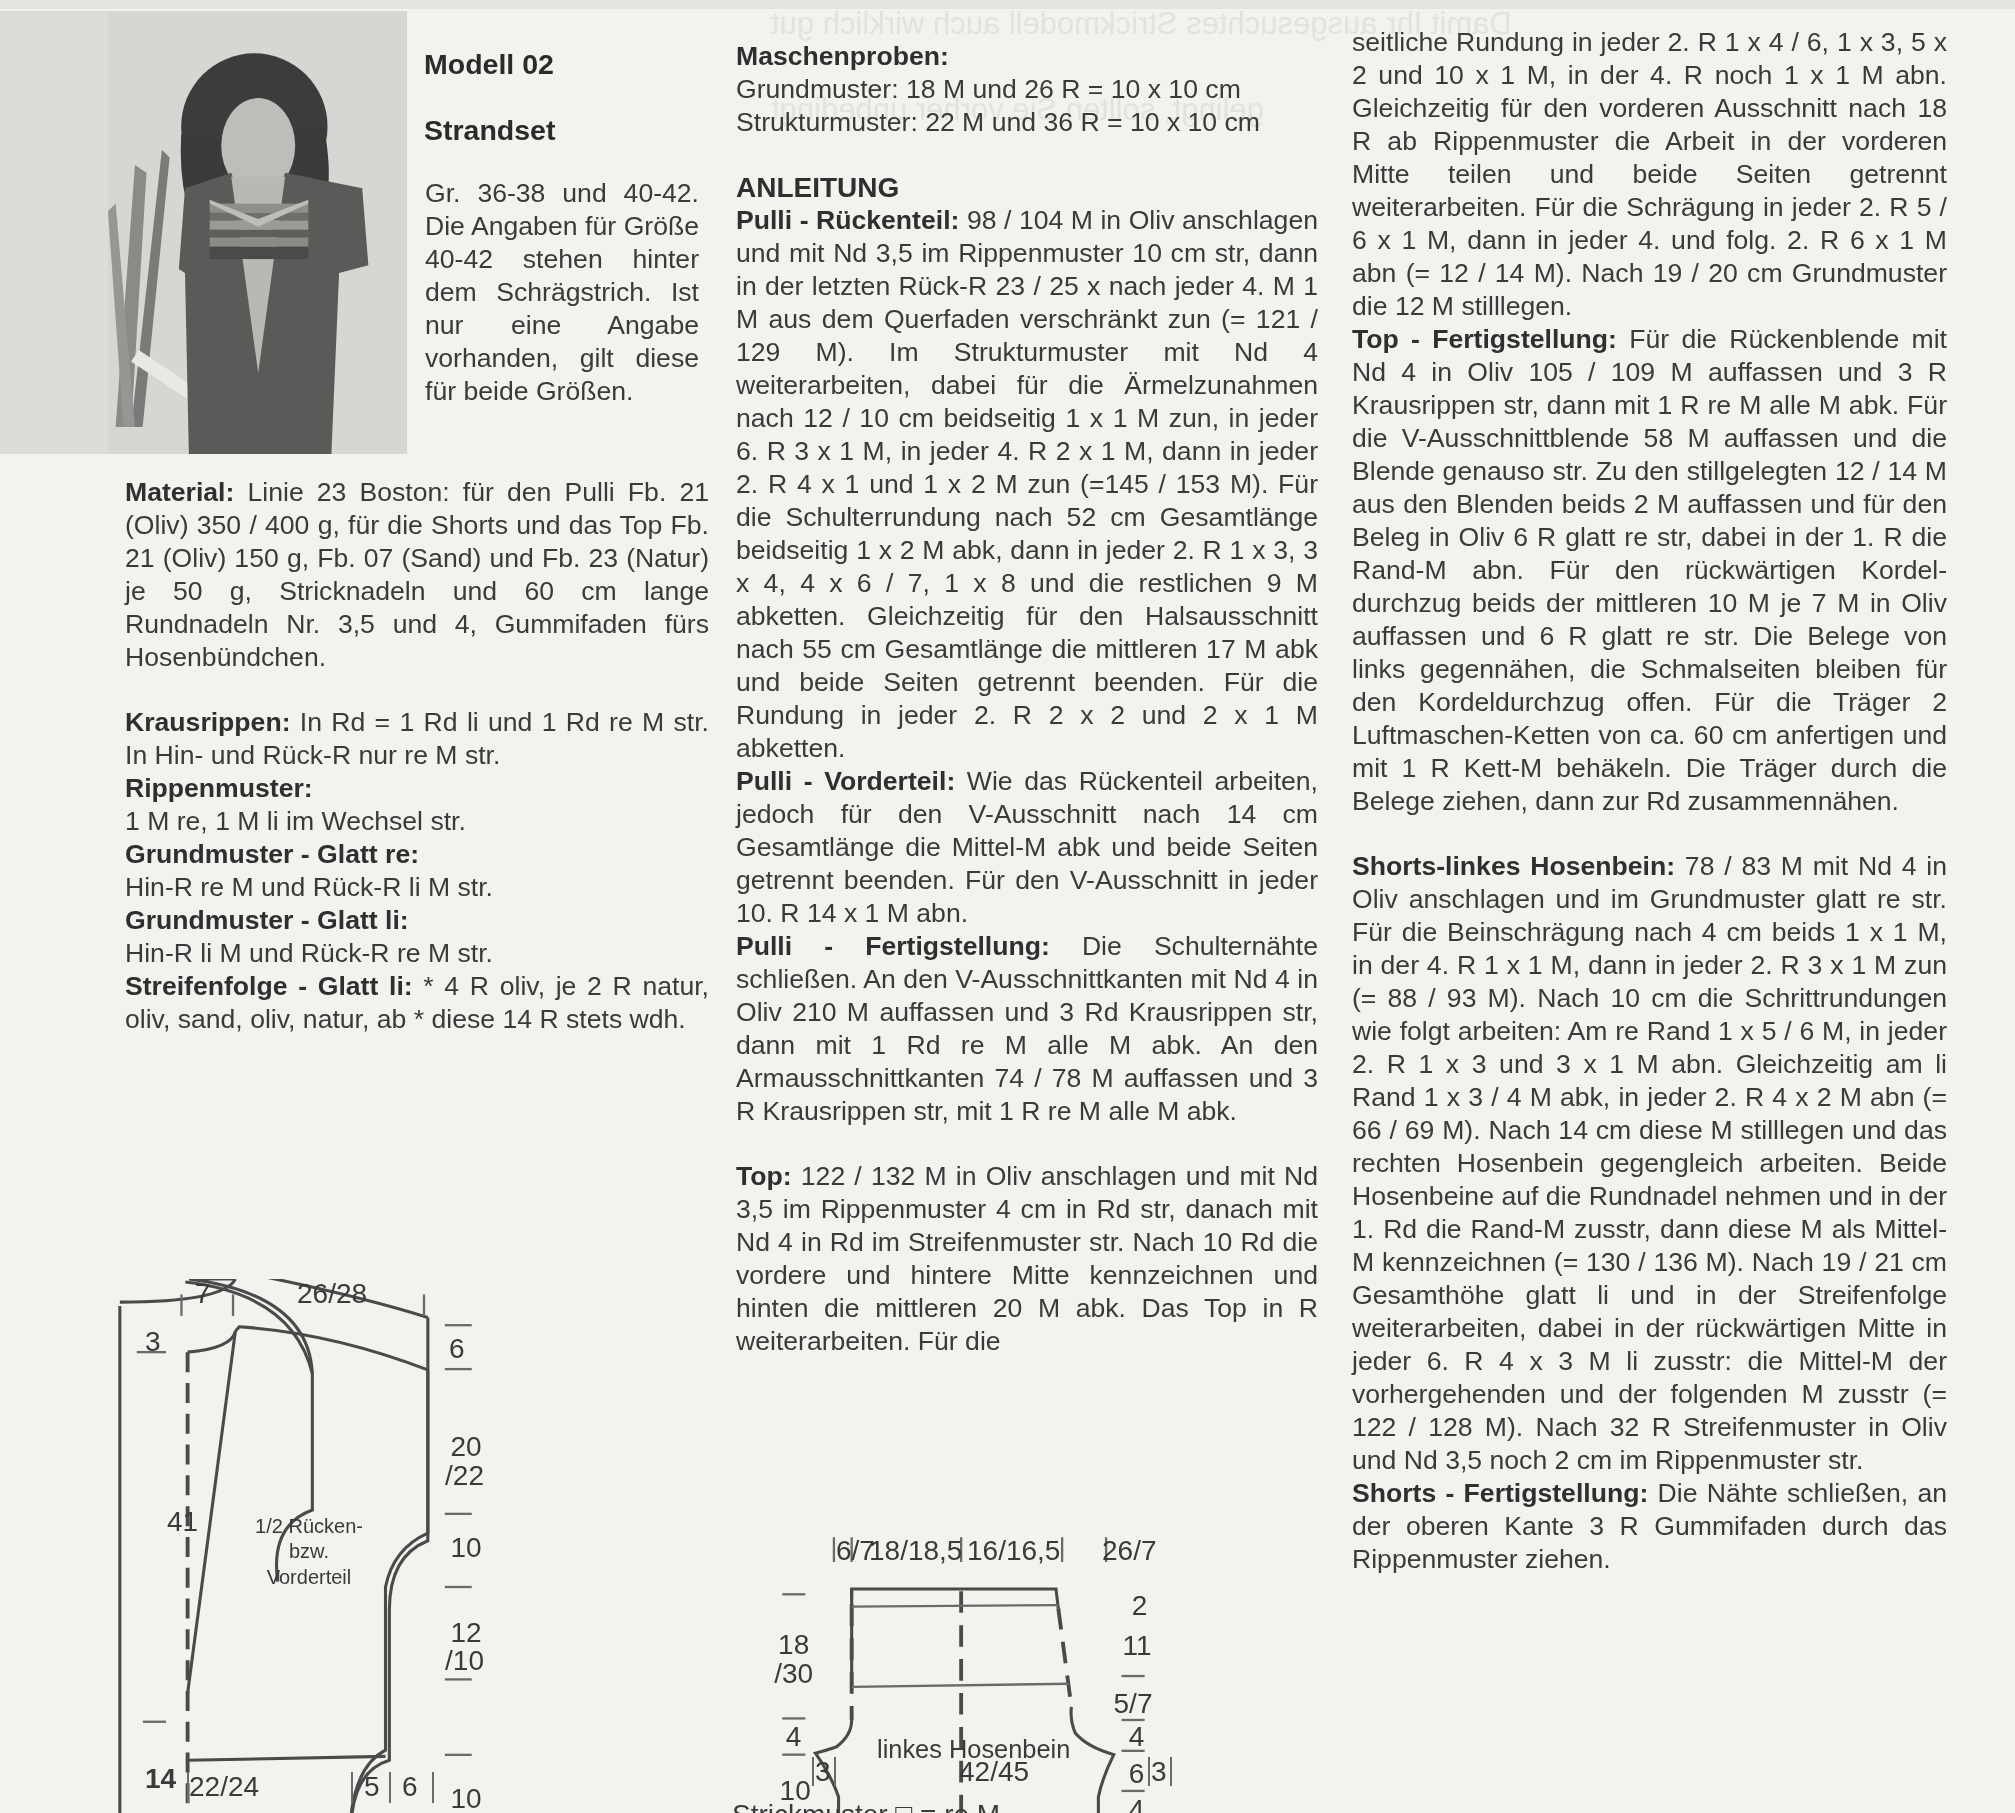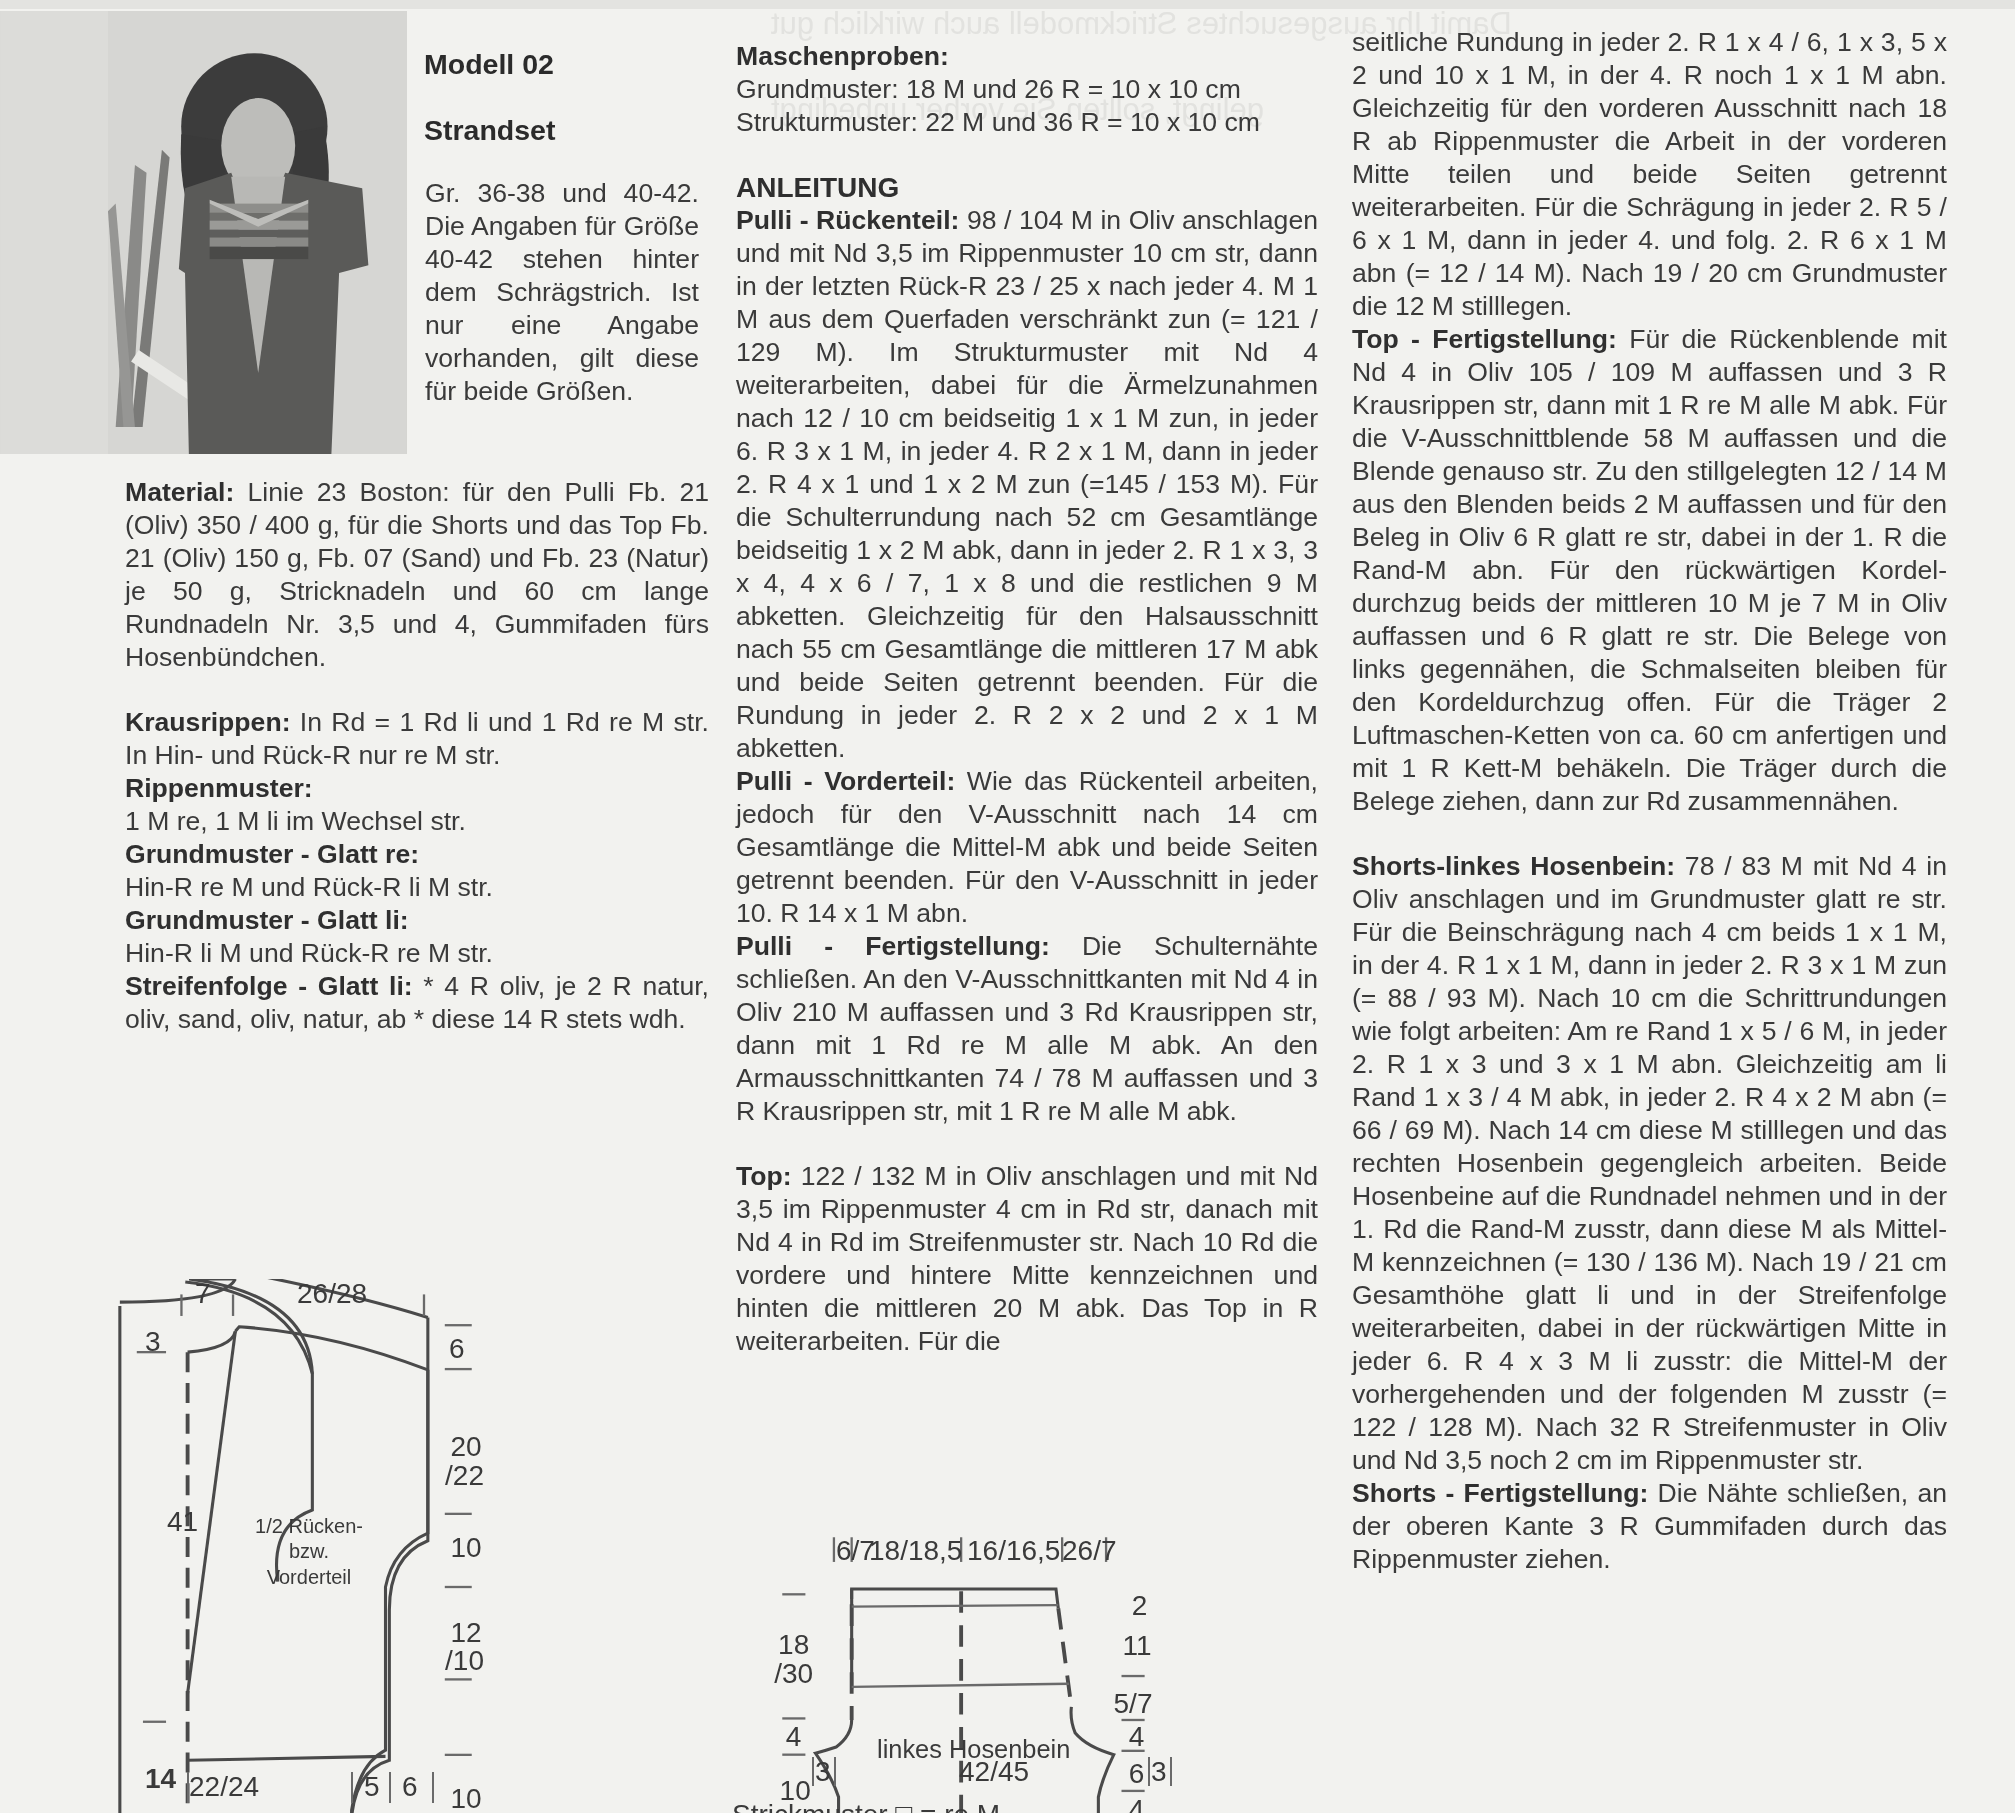--- a/index.html
+++ b/index.html
@@ -220,21 +220,21 @@
       <line x1="92" y1="8" x2="92" y2="40"></line>
       <line x1="115" y1="8" x2="115" y2="40"></line>
       <line x1="257" y1="8" x2="257" y2="40"></line>
       <line x1="388" y1="8" x2="388" y2="40"></line>
       <line x1="445" y1="8" x2="445" y2="40"></line>
     </g>
   </svg>
   <div class="dlabel" style="left:73px; top:4.6px;">6/7</div>
   <div class="dlabel" style="left:106px; top:4.6px;">18/18,5</div>
   <div class="dlabel" style="left:204px; top:4.6px;">16/16,5</div>
-  <div class="dlabel" style="left:299px; top:4.6px;">26/7</div>
+  <div class="dlabel" style="left:299px; top:4.6px;padding-left:40px;">26/7</div>
   <div class="dlabel c" style="left:361px; top:60px; width:31px;">2</div>
   <div class="dlabel c" style="left:7.7px; top:99px; width:46px;">18</div>
   <div class="dlabel c" style="left:351px; top:100px; width:46px;">11</div>
   <div class="dlabel c" style="left:3.1px; top:128px; width:55px;">/30</div>
   <div class="dlabel c" style="left:343px; top:158px; width:54px;">5/7</div>
   <div class="dlabel c" style="left:19px; top:191px; width:23px;">4</div>
   <div class="dlabel c" style="left:362px; top:191px; width:23px;">4</div>
   <div class="dlabel" style="left:114px; top:204px; font-size:25.4px;">linkes Hosenbein</div>
   <div class="dlabel c" style="left:362px; top:228px; width:23px;">6</div>
   <div class="dlabel c" style="left:9.2px; top:245px; width:46px;">10</div>

